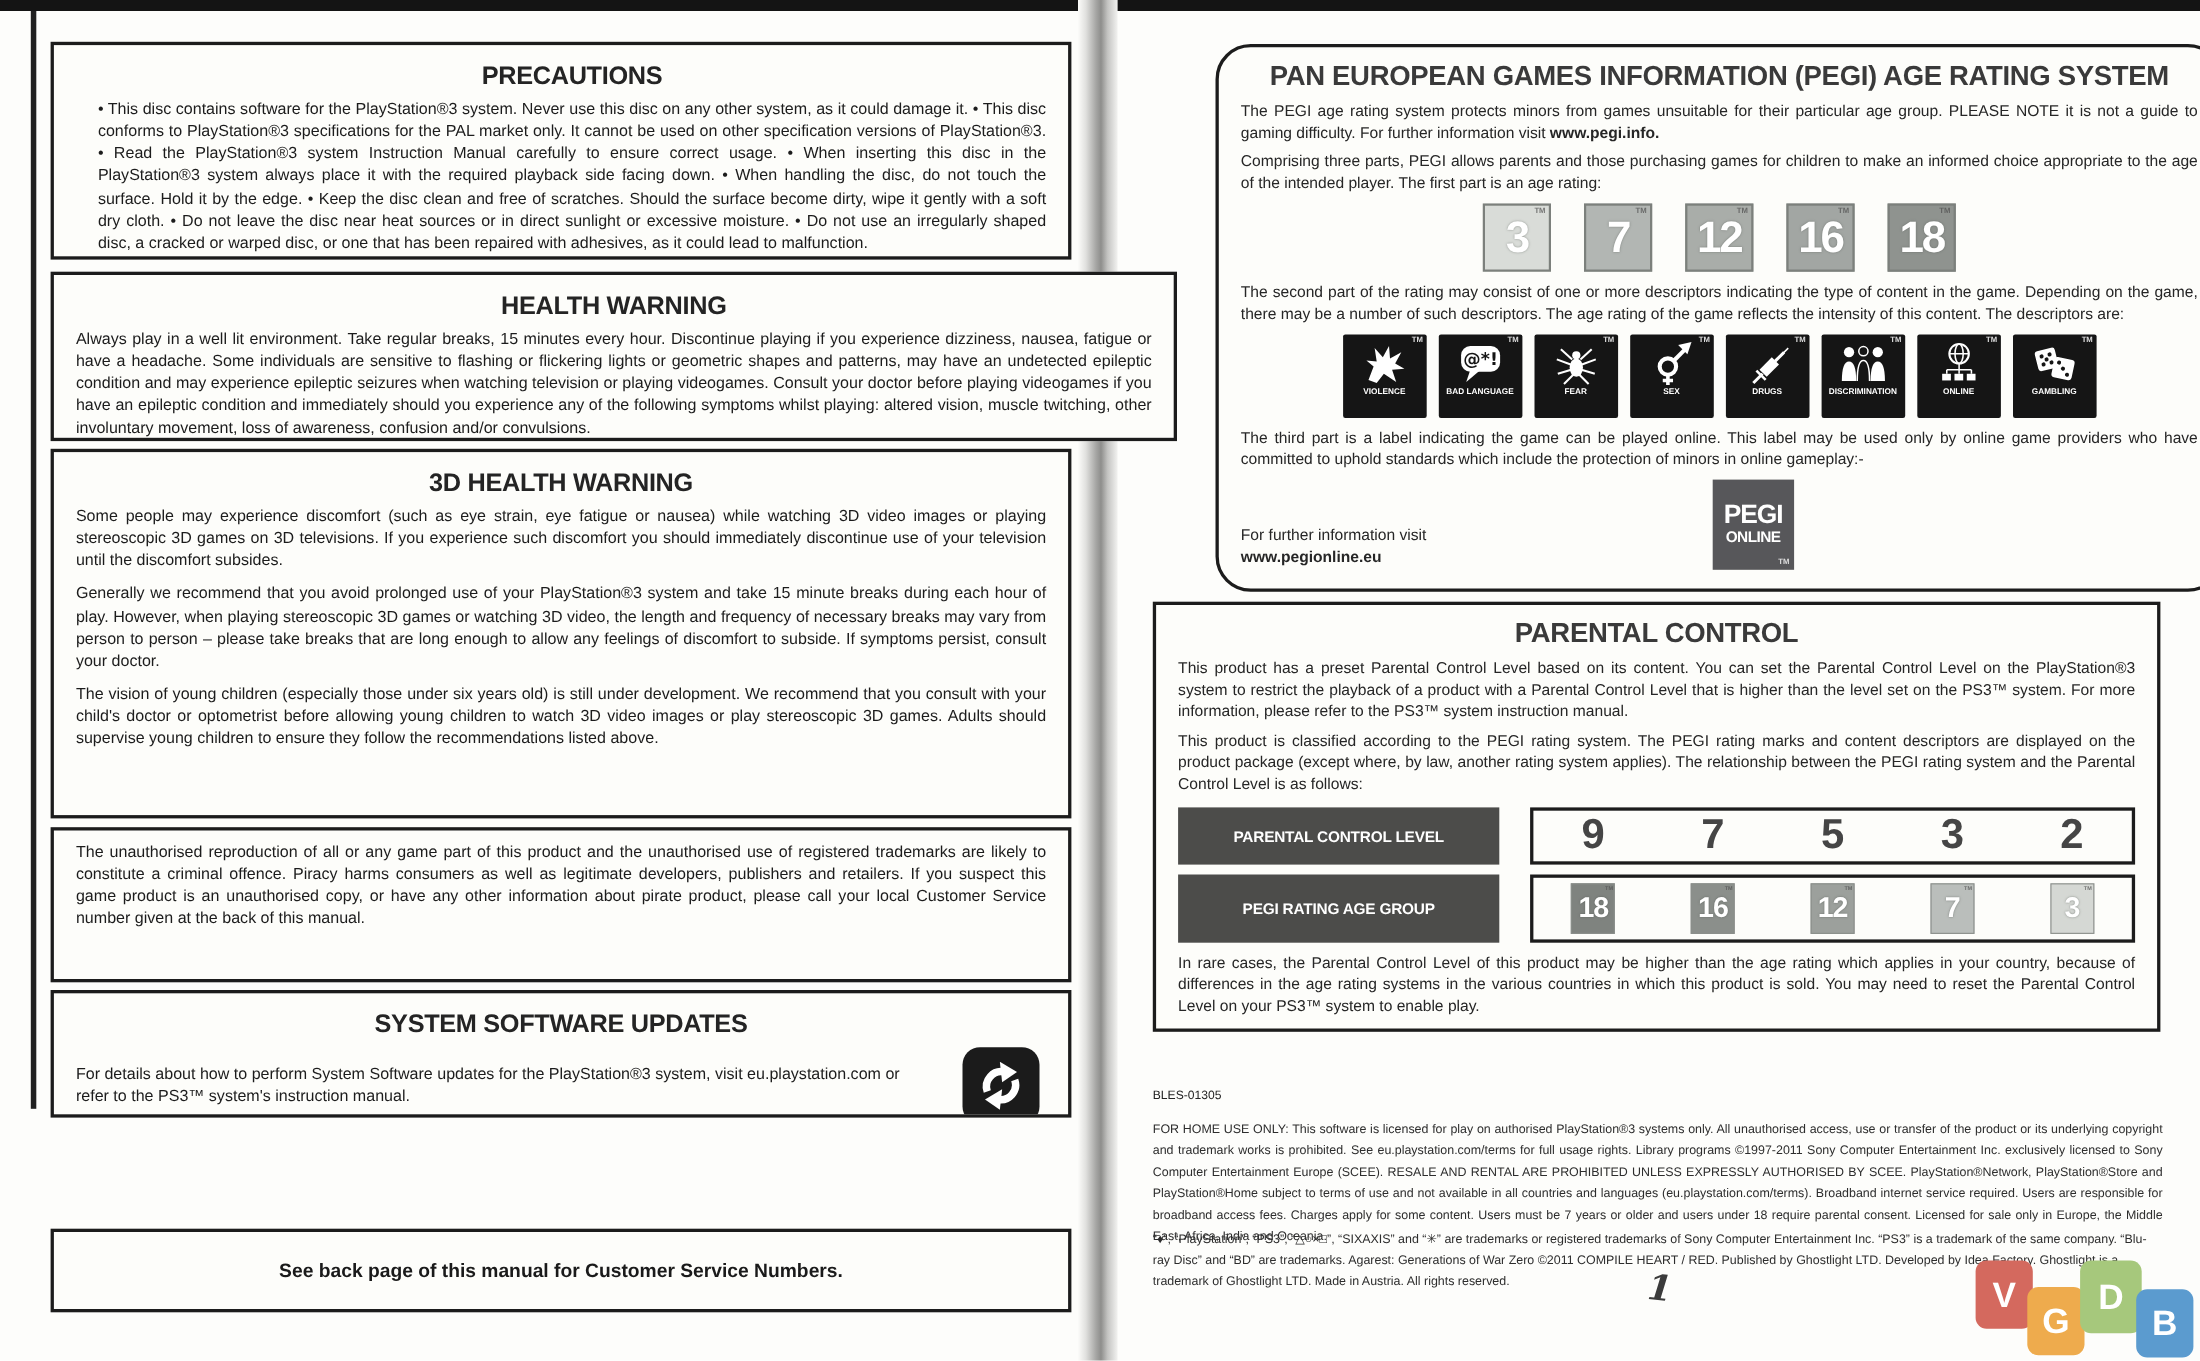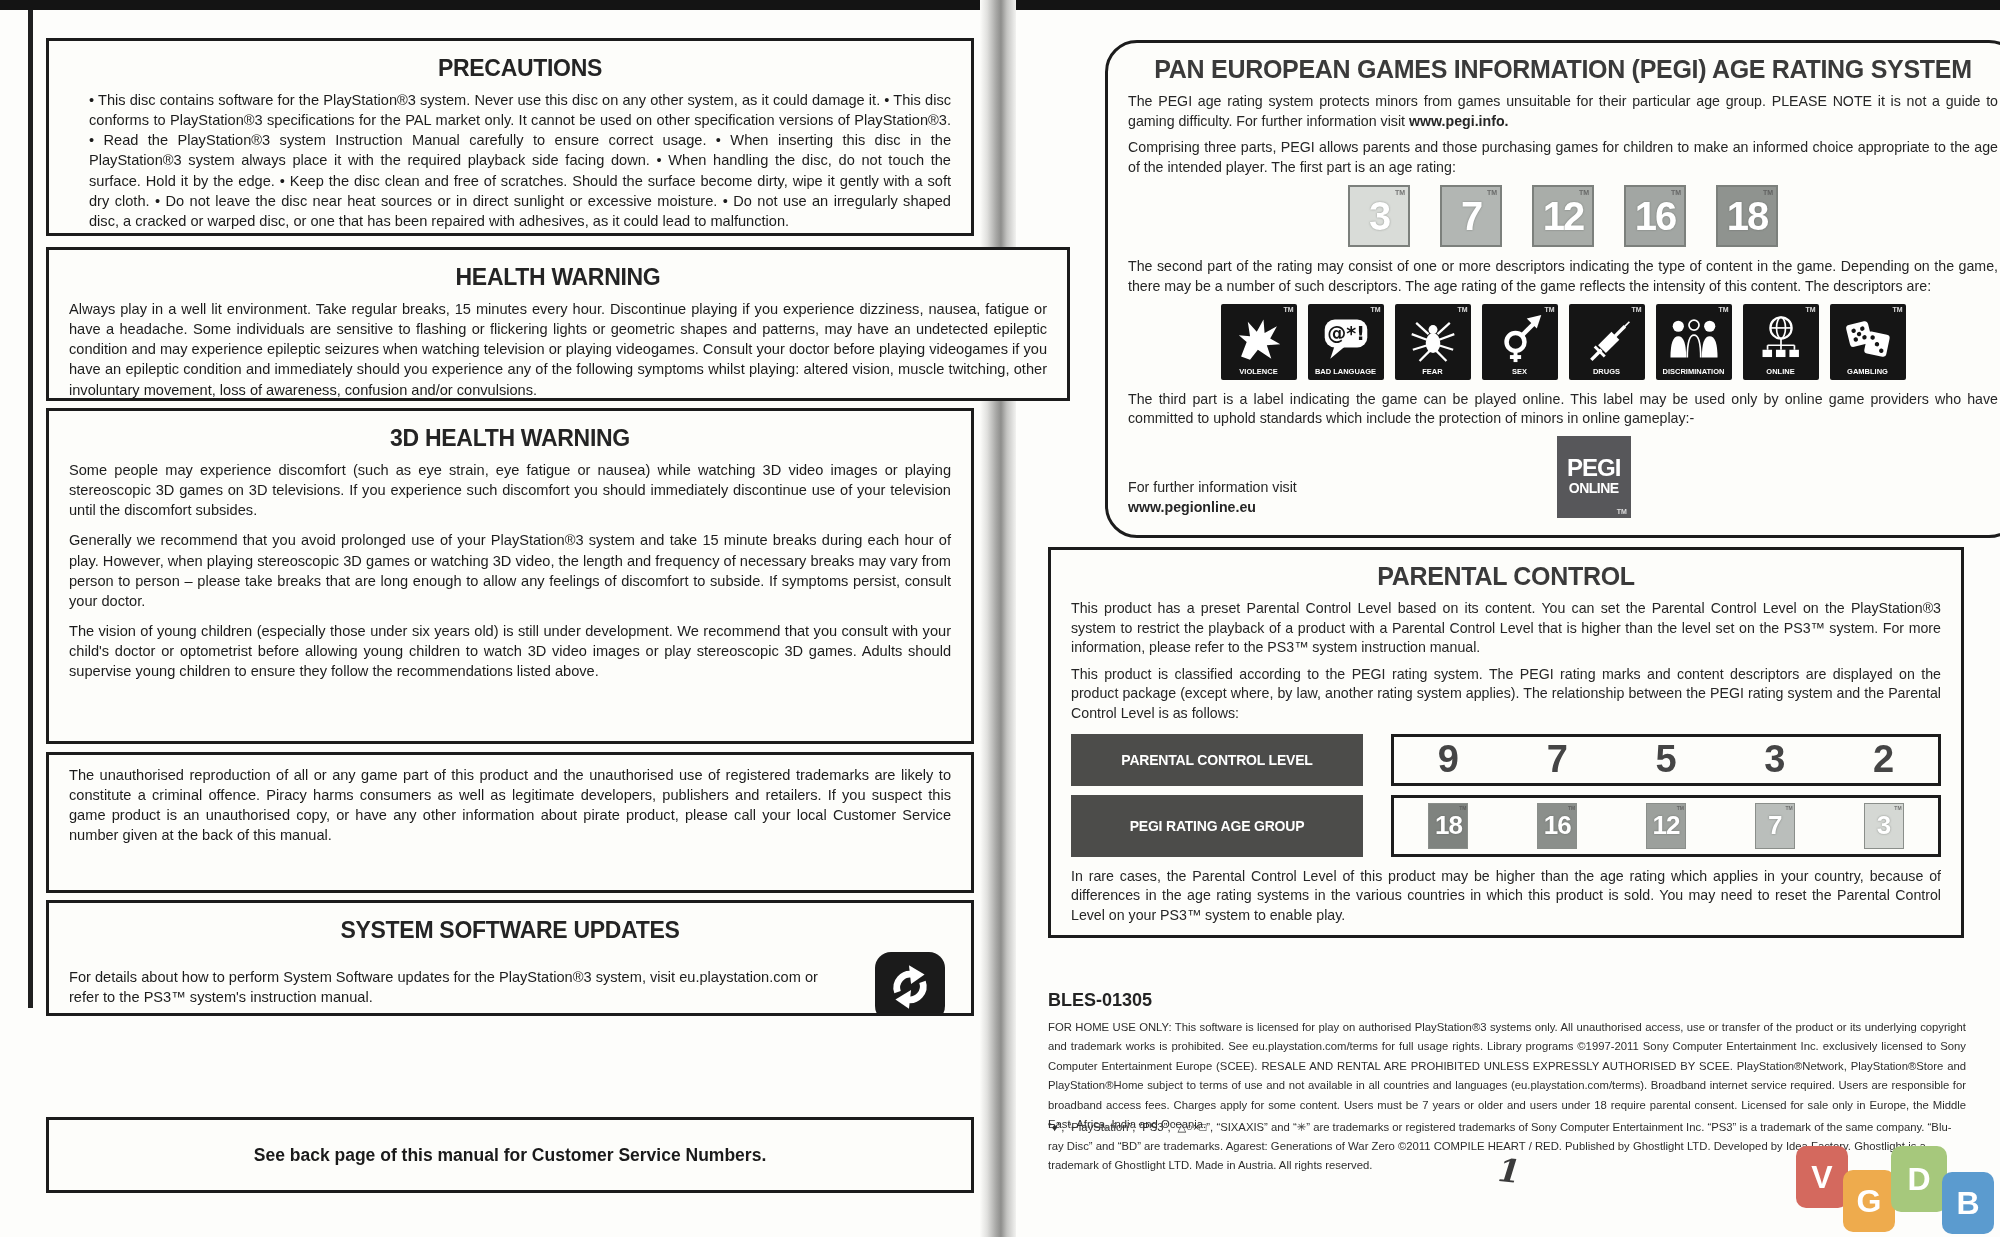--- a/index.html
+++ b/index.html
@@ -42,21 +42,21 @@
   .age-badge { position:relative; width:62px; height:62px; border:2px solid #7c807c;
     display:flex; align-items:center; justify-content:center; }
   .age-badge .num { font-size:40px; font-weight:bold; color:#ffffff; letter-spacing:-2px;
     text-shadow:0 0 2px rgba(70,75,70,.55); }
   .tm { position:absolute; top:2px; right:3px; font-size:7px; color:rgba(80,80,80,.75); font-weight:bold; }
 
   .desc-row { display:flex; justify-content:center; gap:11px; margin:6px 0 10px 0; }
   .desc-badge { position:relative; width:76px; height:76px; background:#151515; border-radius:2px;
     display:flex; flex-direction:column; align-items:center; }
   .desc-badge svg { flex:1; width:56px; margin-top:5px; }
-  .desc-label { font-size:7.5px; font-weight:bold; color:#ffffff; letter-spacing:0; margin-bottom:4px; white-space:nowrap; }
+  .desc-label { font-size:7.5px; font-weight:bold; color:#ffffff; letter-spacing:0; margin-bottom:20px; white-space:nowrap; }
   .desc-badge .tm { color:rgba(255,255,255,.85); }
 
   .pegi-online-row { display:flex; align-items:flex-end; margin-top:4px; }
   .further-info { font-size:14.2px; color:#262626; line-height:1.45; }
   .further-info .bold { font-weight:bold; }
   .pegi-online-logo { position:relative; width:74px; height:82px; background:#57575a; margin-left:260px;
     display:flex; flex-direction:column; align-items:center; justify-content:center; }
   .pegi-online-logo .l1 { font-size:24px; font-weight:bold; color:#fff; letter-spacing:-1px; line-height:1; }
   .pegi-online-logo .l2 { font-size:14px; font-weight:bold; color:#fff; letter-spacing:-0.5px; line-height:1.2; }
   .pegi-online-logo .tm { top:auto; bottom:3px; right:4px; color:rgba(255,255,255,.8); }
@@ -70,21 +70,21 @@
   .pc-row-1 .pc-values { height:52px; }
   .pc-row-2 .pc-label { height:62px; }
   .pc-row-2 .pc-values { height:62px; }
   .pc-num { font-size:38px; font-weight:bold; color:#454545; }
   .mini-badge { position:relative; width:40px; height:46px; border:1px solid #8a8e8a;
     display:flex; align-items:center; justify-content:center; }
   .mini-badge .num { font-size:26px; font-weight:bold; color:#ffffff; letter-spacing:-1px;
     text-shadow:0 0 2px rgba(70,75,70,.6); }
   .mini-badge .tm { font-size:5px; top:1px; right:1px; }
 
-  .product-code { position:absolute; left:1048px; top:990px; font-size:18px; font-weight:bold; color:#232323; }
+  .product-code { position:absolute; left:1048px; top:990px; font-size:11px; font-weight:normal; color:#232323; }
   .legal-1 { position:absolute; left:1048px; top:1018px; width:918px; font-size:11.3px; line-height:1.72; color:#2d2d2d; text-align:justify; }
   .legal-2 { position:absolute; left:1048px; top:1118px; width:918px; font-size:11.3px; line-height:1.7; color:#2d2d2d; }
 
   .page-number { position:absolute; left:1498px; top:1152px; font-family:"DejaVu Serif", serif;
     font-style:italic; font-weight:bold; font-size:32px; color:#3b3b3b; transform:rotate(6deg); }
 
   .vgdb { position:absolute; left:1796px; top:1146px; width:200px; height:91px; }
   .vgdb-block { position:absolute; width:52px; height:62px; border-radius:10px;
     display:flex; align-items:center; justify-content:center; }
   .vgdb-block span { font-size:32px; font-weight:bold; color:#ffffff; }

